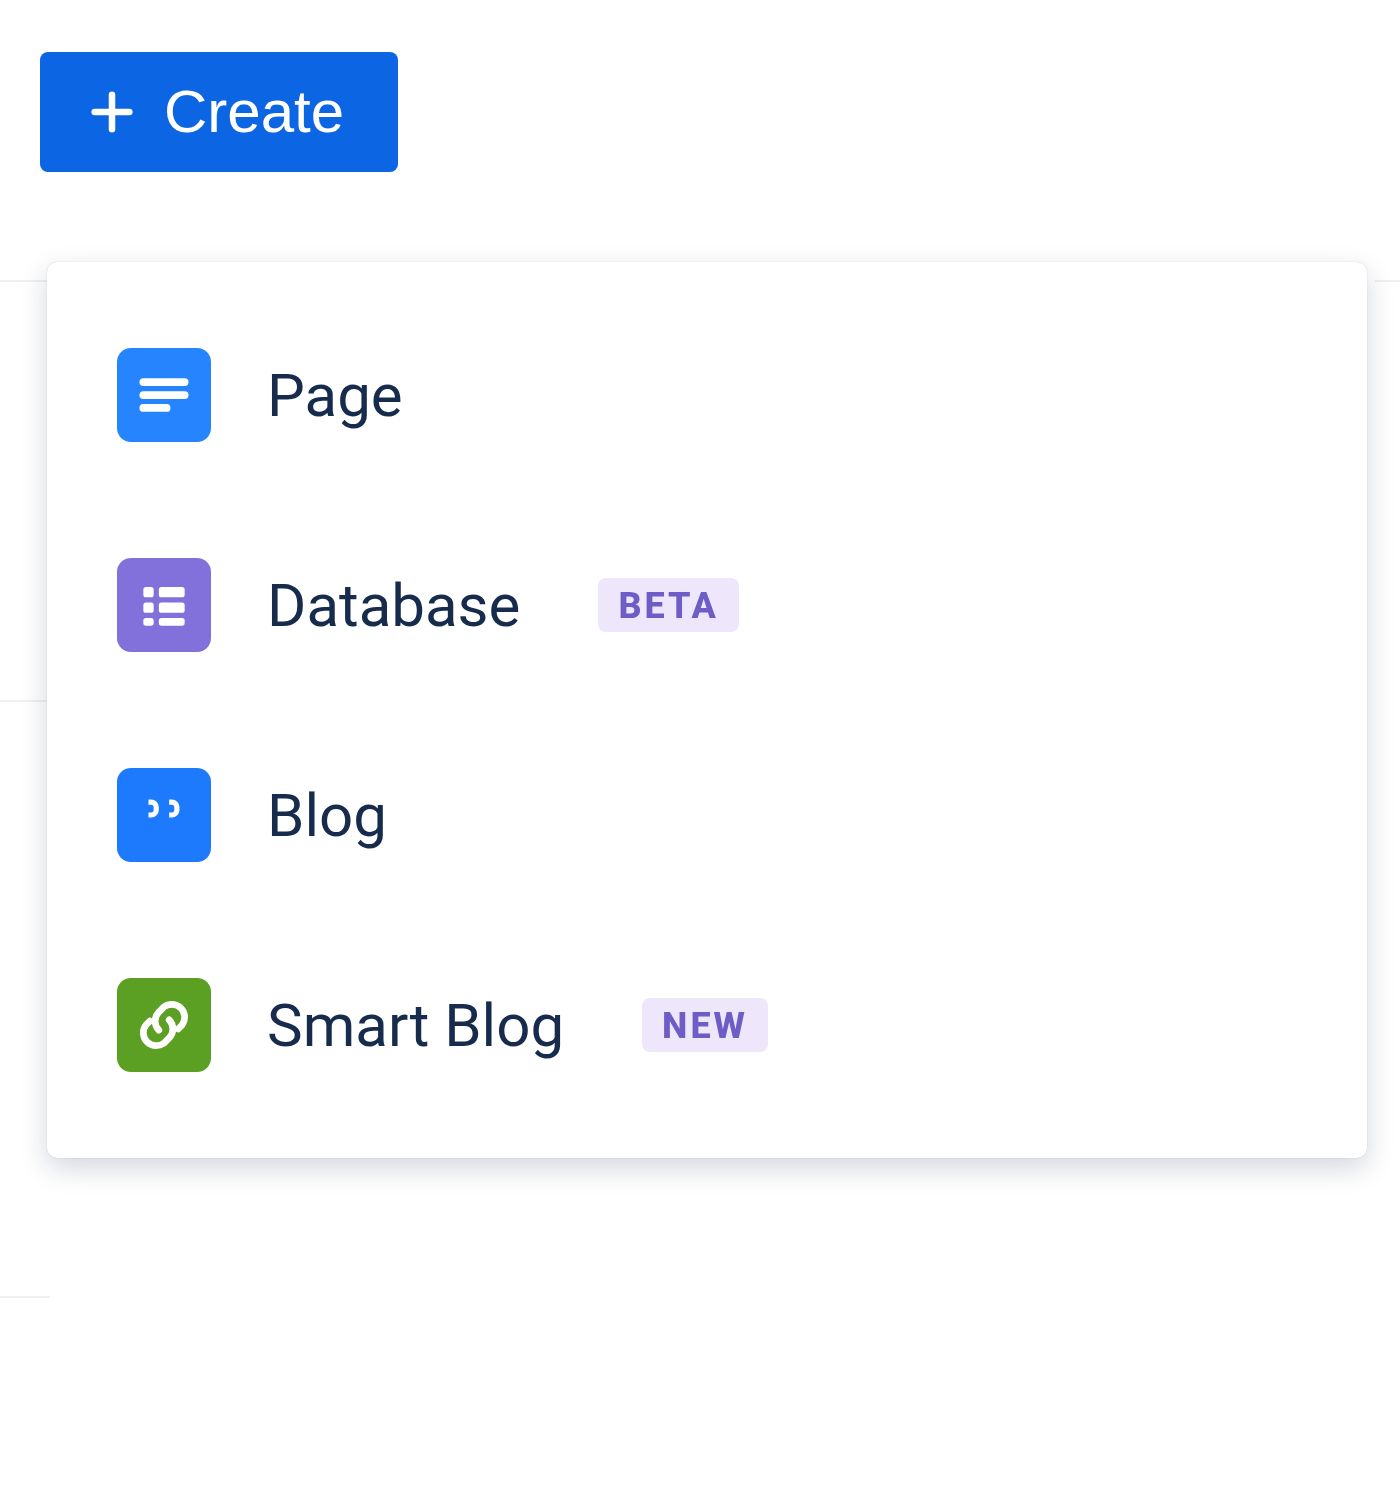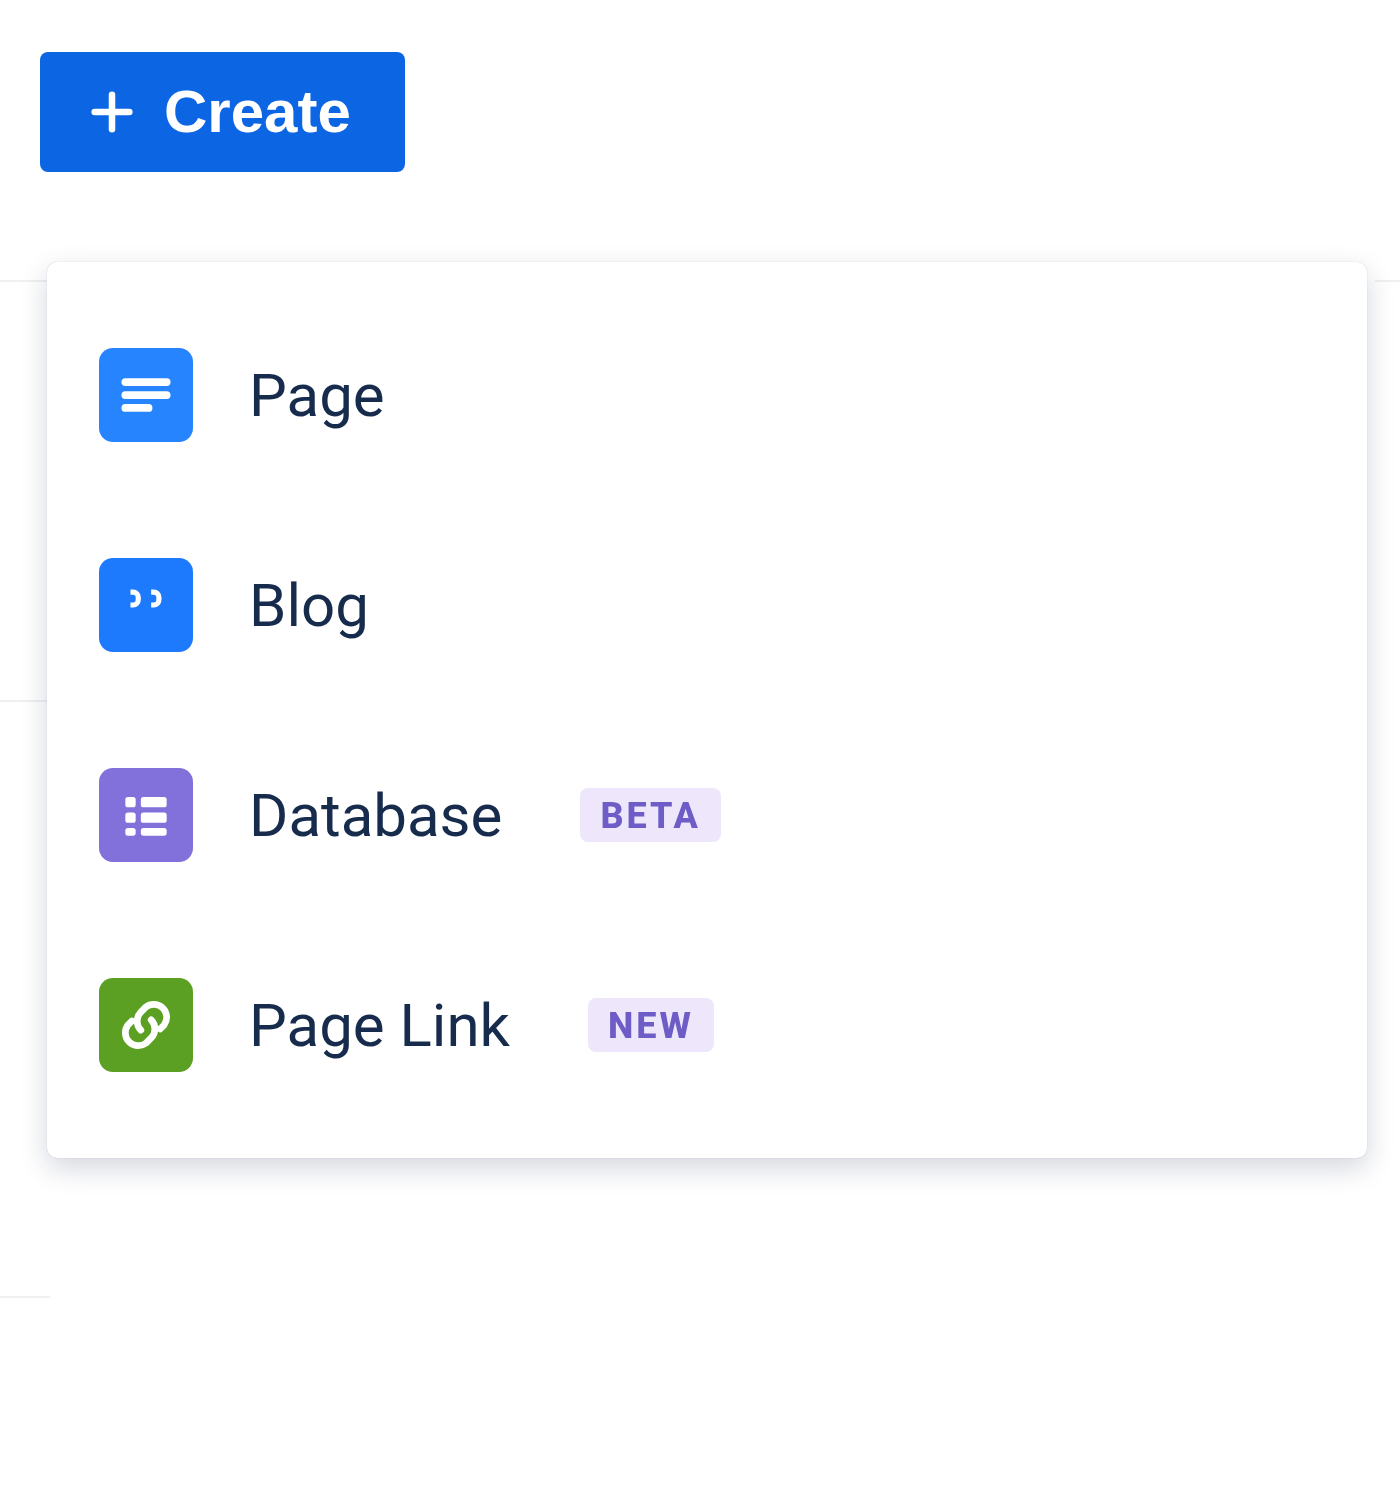--- a/index.html
+++ b/index.html
@@ -28,21 +28,21 @@
       background: #0c66e4;
       color: #fff;
       border: none;
       border-radius: 8px;
       display: flex;
       align-items: center;
       gap: 26px;
       padding: 30px 54px 30px 46px;
       cursor: pointer;
       font-size: 60px;
-      font-weight: 700;
+      font-weight: 400;
       line-height: 1;
     }
     .create-button .plus-icon {
       display: inline-flex;
       width: 52px;
       height: 52px;
     }
     .create-button .plus-icon svg { width: 100%; height: 100%; }
 
     .dropdown {
@@ -53,21 +53,21 @@
       background: #fff;
       border-radius: 10px;
       box-shadow: 0 10px 28px rgba(9,30,66,.18), 0 0 1px rgba(9,30,66,.25);
       padding: 28px 0 28px 0;
     }
 
     .menu-item {
       display: flex;
       align-items: center;
       gap: 56px;
-      padding: 58px 52px;
+      padding: 58px 70px;
       cursor: pointer;
     }
 
     .mi-icon {
       width: 94px;
       height: 94px;
       border-radius: 14px;
       display: flex;
       align-items: center;
       justify-content: center;
@@ -125,48 +125,48 @@
         <line x1="4" y1="7" x2="20" y2="7"></line>
         <line x1="4" y1="12" x2="20" y2="12"></line>
         <line x1="4" y1="17" x2="13" y2="17"></line>
       </svg>
     </span>
     <span class="mi-label">Page</span>
   </div>
 
 
   <div class="menu-item">
-    <span class="mi-icon ic-blog">
-      <svg viewBox="0 0 24 24" fill="#fff">
-        <path d="M7 6 a3 3 0 0 1 3 3 v1 a3 3 0 0 1 -3 3 h-1 v-2 h1 a1 1 0 0 0 1 -1 v-1 a1 1 0 0 0 -1 -1 h-1 v-2 z"></path>
-        <path d="M15 6 a3 3 0 0 1 3 3 v1 a3 3 0 0 1 -3 3 h-1 v-2 h1 a1 1 0 0 0 1 -1 v-1 a1 1 0 0 0 -1 -1 h-1 v-2 z"></path>
-      </svg>
-    </span>
-    <span class="mi-label">Blog</span>
-  </div>
-
-  <div class="menu-item">
     <span class="mi-icon ic-database">
       <svg viewBox="0 0 24 24" fill="#fff">
         <rect x="4" y="5" width="4" height="4" rx="1"></rect>
         <rect x="10" y="5" width="10" height="4" rx="1"></rect>
         <rect x="4" y="11" width="4" height="4" rx="1"></rect>
         <rect x="10" y="11" width="10" height="4" rx="1"></rect>
         <rect x="4" y="17" width="4" height="3" rx="1"></rect>
         <rect x="10" y="17" width="10" height="3" rx="1"></rect>
       </svg>
     </span>
     <span class="mi-label">Database</span>
     <span class="badge">BETA</span>
   </div>
 
   <div class="menu-item">
+    <span class="mi-icon ic-blog">
+      <svg viewBox="0 0 24 24" fill="#fff">
+        <path d="M7 6 a3 3 0 0 1 3 3 v1 a3 3 0 0 1 -3 3 h-1 v-2 h1 a1 1 0 0 0 1 -1 v-1 a1 1 0 0 0 -1 -1 h-1 v-2 z"></path>
+        <path d="M15 6 a3 3 0 0 1 3 3 v1 a3 3 0 0 1 -3 3 h-1 v-2 h1 a1 1 0 0 0 1 -1 v-1 a1 1 0 0 0 -1 -1 h-1 v-2 z"></path>
+      </svg>
+    </span>
+    <span class="mi-label">Blog</span>
+  </div>
+
+  <div class="menu-item">
     <span class="mi-icon ic-smartlink">
       <svg viewBox="0 0 24 24" fill="none" stroke="#fff" stroke-width="2.6" stroke-linecap="round">
         <path d="M10 14 a5 5 0 0 1 0 -7 l2 -2 a5 5 0 0 1 7 7 l-1.5 1.5"></path>
         <path d="M14 10 a5 5 0 0 1 0 7 l-2 2 a5 5 0 0 1 -7 -7 l1.5 -1.5"></path>
       </svg>
     </span>
-    <span class="mi-label">Page Link</span>
+    <span class="mi-label">Smart Blog</span>
     <span class="badge">NEW</span>
   </div>
 
 </div>
 
 </body></html>

